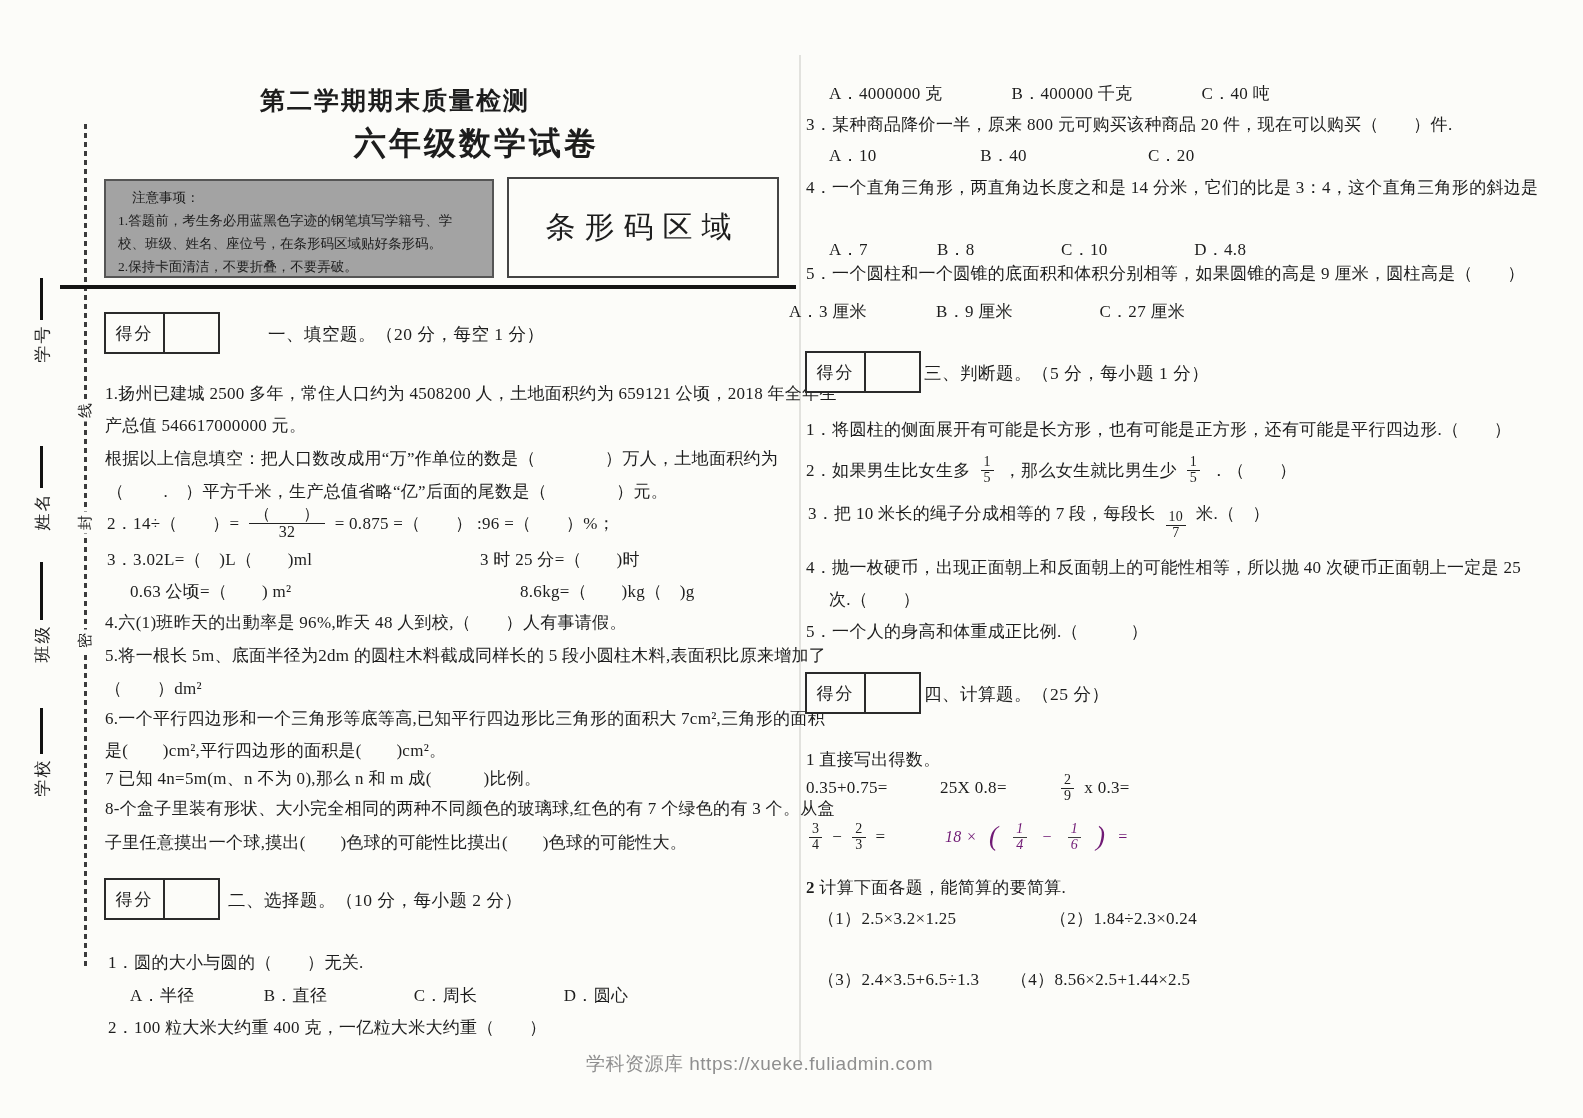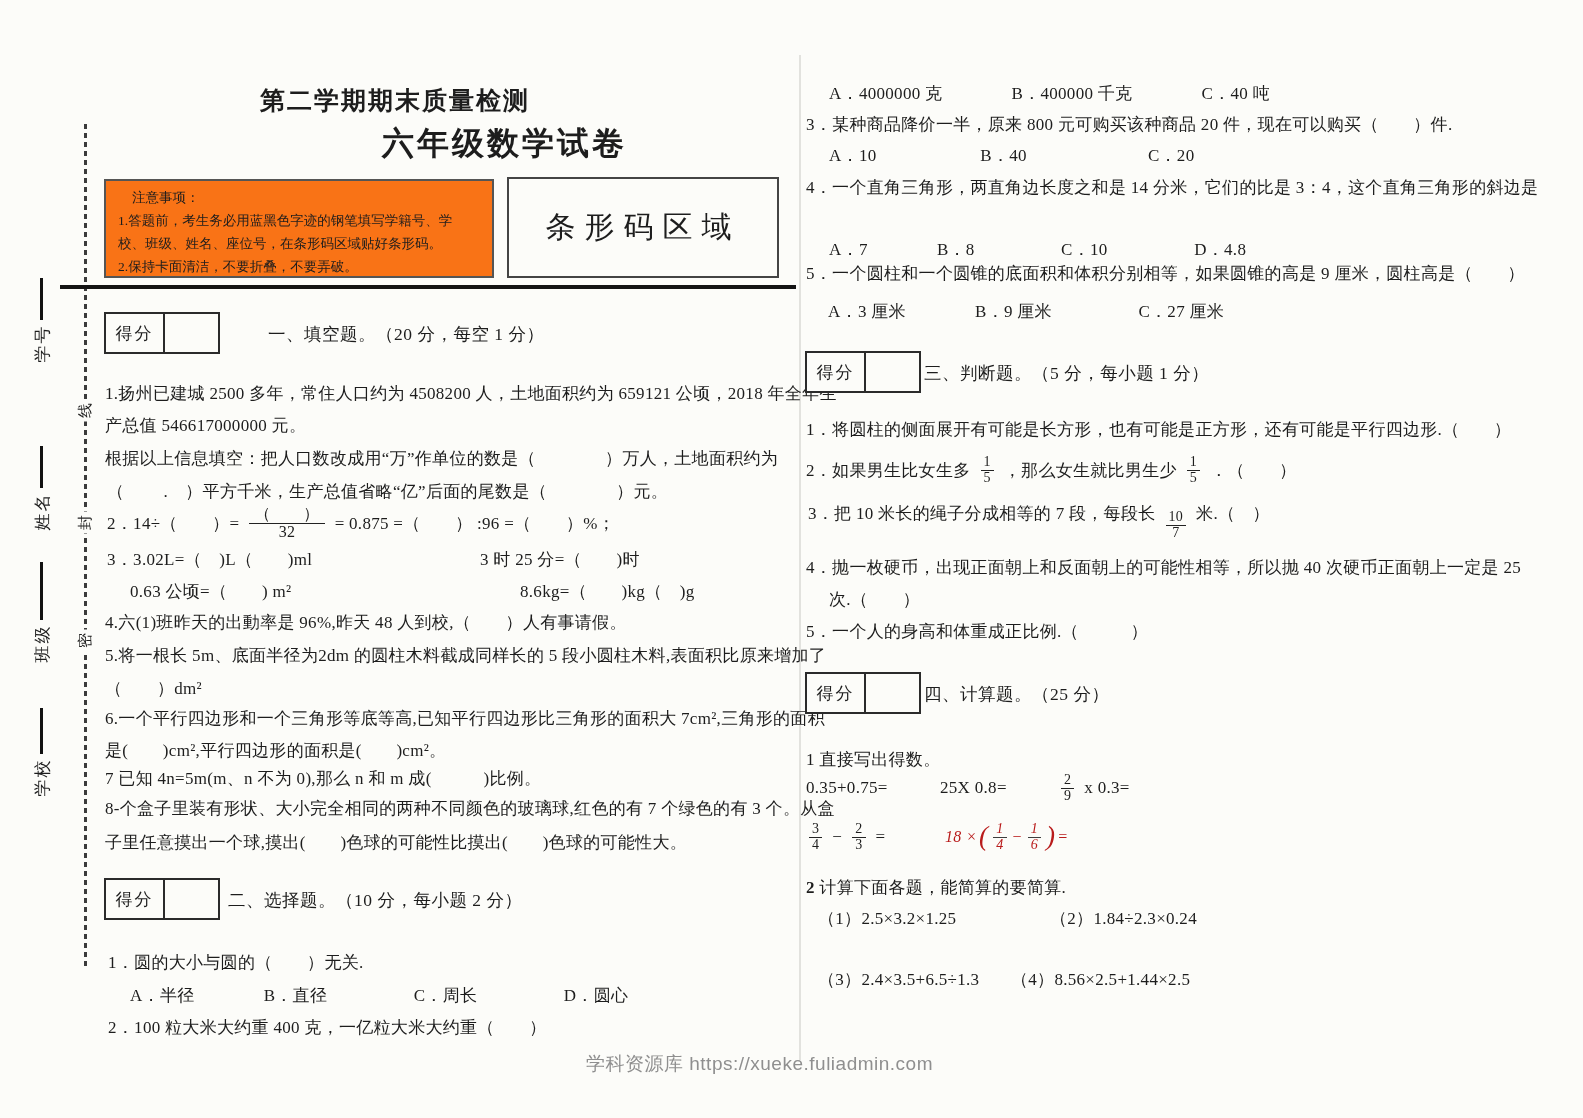--- a/index.html
+++ b/index.html
@@ -8,46 +8,46 @@
     background:#fcfcf9; overflow:hidden;
     font-family:"Liberation Serif","DejaVu Serif",serif;
     color:#1d1d1d;
   }
   .ln{position:absolute; white-space:nowrap; font-size:17px; letter-spacing:.3px;}
   .flexline{display:flex; align-items:center; gap:7px;}
   
   .title1{position:absolute; left:260px; top:84px; font-size:25px; font-weight:bold;
           font-family:"Liberation Sans","DejaVu Sans",sans-serif; letter-spacing:2px;}
   .title2{position:absolute; left:354px; top:122px; font-size:32px; font-weight:bold;
-          font-family:"Liberation Sans","DejaVu Sans",sans-serif; letter-spacing:3px;margin-left:28px;}
+          font-family:"Liberation Sans","DejaVu Sans",sans-serif; letter-spacing:3px;}
   
   .notice{position:absolute; left:104px; top:179px; width:390px; height:99px;
           border:2px solid #555; box-sizing:border-box; padding:5px 10px 0 12px;
-          font-size:13.5px; line-height:23px; background:#f97316;}
+          font-size:13.5px; line-height:23px; background:#a3a3a3;}
   .notice .nt{padding-left:14px;}
   .barcode{position:absolute; left:507px; top:177px; width:272px; height:101px;
            border:2px solid #444; box-sizing:border-box; display:flex; align-items:center;
            justify-content:center; font-size:30px; letter-spacing:9px; background:#fcfcf9;}
   .rule{position:absolute; left:60px; top:285px; width:736px; height:4px; background:#141414;}
   .vdiv{position:absolute; left:799px; top:55px; width:2px; height:1005px; background:#e2e2de;}
   
   .score{position:absolute; width:112px; height:38px; border:2px solid #2b2b2b;
          display:flex; background:#fcfcf9; box-sizing:content-box;}
   .score .lbl{width:57px; border-right:2px solid #2b2b2b; display:flex; align-items:center;
               justify-content:center; font-size:17px; letter-spacing:2px;}
   .score .val{flex:1;}
   .sec-h{position:absolute; font-size:17.5px; letter-spacing:.5px;}
   
   .frac{display:inline-flex; flex-direction:column; align-items:center; vertical-align:middle;
         line-height:1.05; margin:0 3px; font-size:14px;}
   .frac .num{padding:0 3px; border-bottom:1.5px solid #222;}
   .frac.low{position:relative; top:12px;}
   .frac.big .num{padding:0 5px;}
   
-  .hw{font-style:italic; color:#b91c1c; font-size:16px; display:inline-flex; align-items:center; gap:2px;}
+  .hw{font-style:italic; color:#701a75; font-size:16px; display:inline-flex; align-items:center; gap:12px;}
   .hw .bigp{font-size:27px; font-weight:300; font-style:italic; position:relative; top:-1px;}
   .hw .frac .num{border-bottom:1px solid #3d3d3d;}
   
   .seal-line{position:absolute; left:84px; top:124px; width:3px; height:842px;
              background:repeating-linear-gradient(to bottom,#3b3b3b 0 5px,transparent 5px 9px);}
   .seal-ch{position:absolute; left:74px; width:22px; text-align:center; font-size:15px;
            transform:rotate(-90deg); background:#fcfcf9; padding:3px 0;}
   .side-line{position:absolute; left:40px; width:3px; background:#111;}
   .side-txt{position:absolute; left:21px; width:42px; text-align:center; font-size:17px;
             letter-spacing:2px; transform:rotate(-90deg);}
@@ -134,21 +134,21 @@
   <div class="ln" style="left:108px; top:951px;">1．圆的大小与圆的（　　）无关.</div>
   <div class="ln" style="left:130px; top:984px;">A．半径　　　　B．直径　　　　　C．周长　　　　　D．圆心</div>
   <div class="ln" style="left:108px; top:1016px;">2．100 粒大米大约重 400 克，一亿粒大米大约重（　　）</div>
 
   <div class="ln" style="left:829px; top:82px;">A．4000000 克　　　　B．400000 千克　　　　C．40 吨</div>
   <div class="ln" style="left:806px; top:113px;">3．某种商品降价一半，原来 800 元可购买该种商品 20 件，现在可以购买（　　）件.</div>
   <div class="ln" style="left:829px; top:144px;">A．10　　　　　　B．40　　　　　　　C．20</div>
   <div class="ln" style="left:806px; top:176px;">4．一个直角三角形，两直角边长度之和是 14 分米，它们的比是 3：4，这个直角三角形的斜边是</div>
   <div class="ln" style="left:829px; top:238px;">A．7　　　　B．8　　　　　C．10　　　　　D．4.8</div>
   <div class="ln" style="left:806px; top:262px;">5．一个圆柱和一个圆锥的底面积和体积分别相等，如果圆锥的高是 9 厘米，圆柱高是（　　）</div>
-  <div class="ln" style="left:828px; top:300px;">A．3 厘米　　　　B．9 厘米　　　　　C．27 厘米</div>
+  <div class="ln" style="left:789px; top:300px;">A．3 厘米　　　　B．9 厘米　　　　　C．27 厘米</div>
 
   <div class="score" style="left:805px; top:351px;">
     <div class="lbl">得分</div>
     <div class="val"></div>
   </div>
   <div class="sec-h" style="left:924px; top:361px;">三、判断题。（5 分，每小题 1 分）</div>
 
   <div class="ln" style="left:806px; top:418px;">1．将圆柱的侧面展开有可能是长方形，也有可能是正方形，还有可能是平行四边形.（　　）</div>
 
   <div class="ln flexline" style="left:806px; top:452px; height:36px;">

